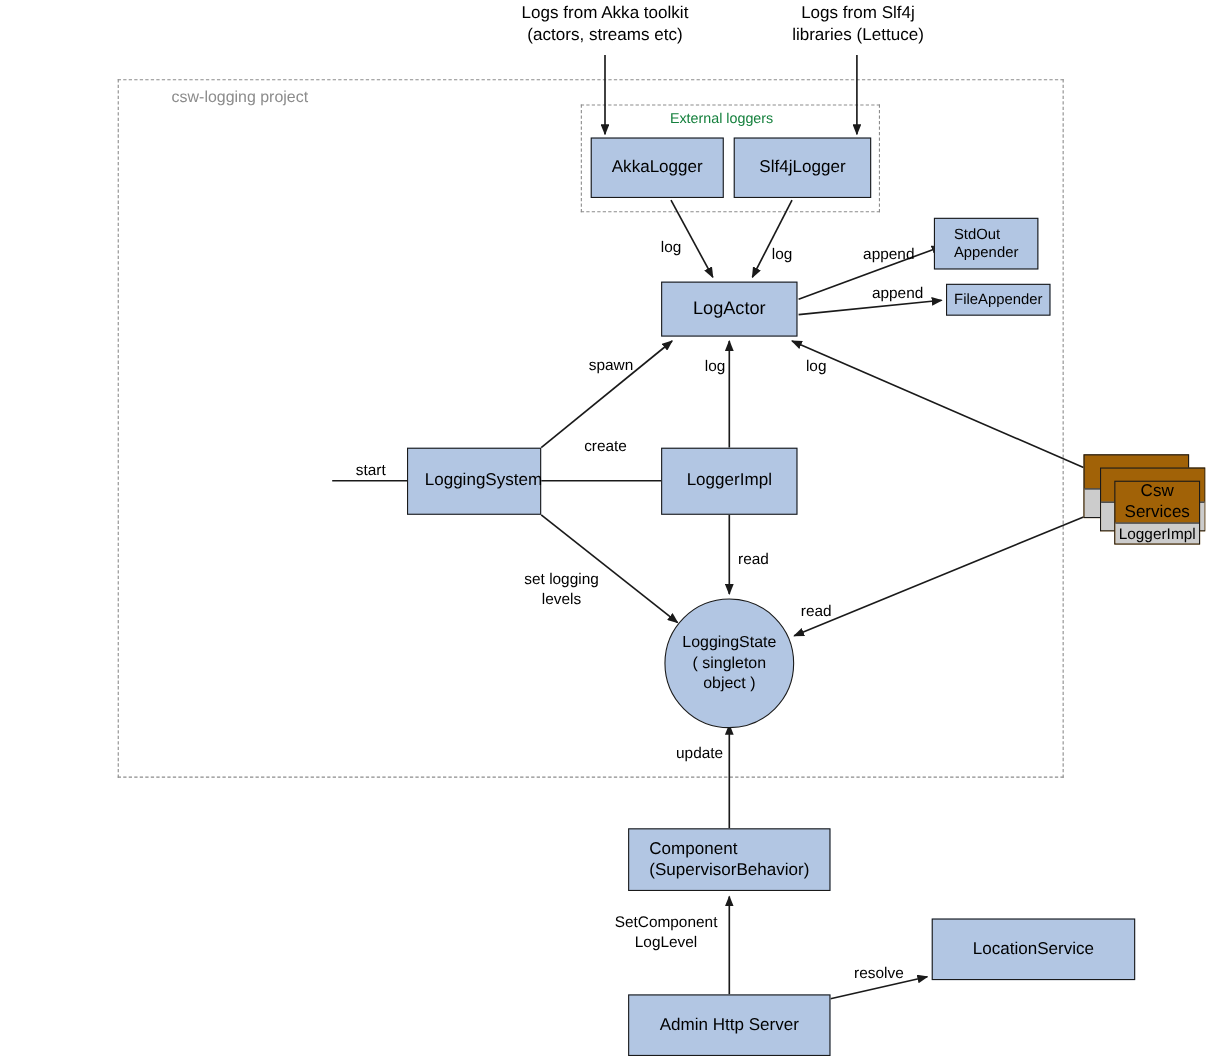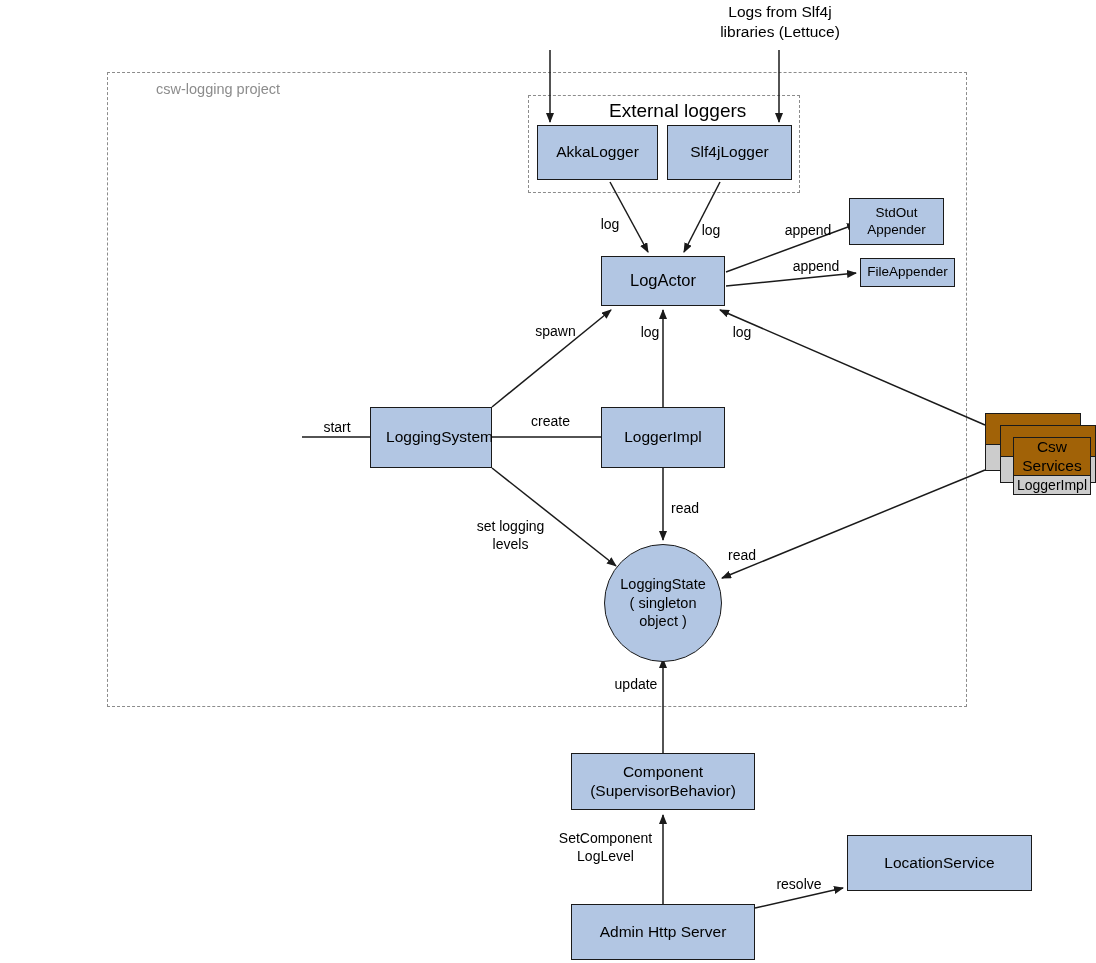--- a/index.html
+++ b/index.html
@@ -24,21 +24,21 @@
     pointer-events: none;
   }
   .node {
     position: absolute;
     box-sizing: border-box;
     background: #b2c6e3;
     border: 1.4px solid #1a1a1a;
     display: flex;
     align-items: center;
     justify-content: center;
-    text-align: center;
+    text-align: left;
     color: #000000;
     font-size: 15.5px;
     line-height: 1.2;
   }
   .node-lg { font-size: 16.5px; }
   .node-sm { font-size: 13.5px; }
   .circle-node {
     position: absolute;
     box-sizing: border-box;
     background: #b2c6e3;
@@ -59,22 +59,22 @@
     border: 1.3px dashed #8c8c8c;
     background: transparent;
   }
   .group-label {
     position: absolute;
     color: #8c8c8c;
     font-size: 14.5px;
     white-space: nowrap;
   }
   .group-label-dark {
-    color: #000000;
-    font-size: 19px;
+    color: #15803d;
+    font-size: 13px;
   }
   .ext-note {
     position: absolute;
     text-align: center;
     color: #000000;
     font-size: 15.5px;
     line-height: 1.32;
     white-space: pre-line;
   }
   .edge-label {
@@ -163,20 +163,22 @@
       <line x1="492" y1="468" x2="616" y2="566" marker-end="url(#arrow)"></line>
 
       <line x1="663" y1="753" x2="663" y2="659" marker-end="url(#arrow)"></line>
 
       <line x1="663" y1="904" x2="663" y2="815" marker-end="url(#arrow)"></line>
 
       <line x1="755" y1="908" x2="843" y2="888" marker-end="url(#arrow)"></line>
     </g>
   </svg>
 
+  <div class="ext-note" style="left:440px; top:2px; width:220px;">Logs from Akka toolkit
+(actors, streams etc)</div>
   <div class="ext-note" style="left:690px; top:2px; width:180px;">Logs from Slf4j
 libraries (Lettuce)</div>
 
   <div class="node" style="left:537px; top:125px; width:121px; height:55px;">AkkaLogger</div>
 
   <div class="node" style="left:667px; top:125px; width:125px; height:55px;">Slf4jLogger</div>
 
   <div class="node node-lg" style="left:601px; top:256px; width:124px; height:50px;">LogActor</div>
 
   <div class="node node-sm" style="left:849px; top:198px; width:95px; height:47px; white-space:pre-line;">StdOut
@@ -217,21 +219,21 @@
   <div class="edge-label" style="left:590px; top:216px; width:40px;">log</div>
 
   <div class="edge-label" style="left:691px; top:222px; width:40px;">log</div>
 
   <div class="edge-label" style="left:778px; top:222px; width:60px;">append</div>
 
   <div class="edge-label" style="left:786px; top:258px; width:60px;">append</div>
 
   <div class="edge-label" style="left:316px; top:419px; width:42px;">start</div>
 
-  <div class="edge-label" style="left:523px; top:413px; width:55px;">create</div>
+  <div class="edge-label" style="left:523px; top:397px; width:55px;">create</div>
 
   <div class="edge-label" style="left:528px; top:323px; width:55px;">spawn</div>
 
   <div class="edge-label" style="left:630px; top:324px; width:40px;">log</div>
 
   <div class="edge-label" style="left:722px; top:324px; width:40px;">log</div>
 
   <div class="edge-label" style="left:663px; top:500px; width:44px;">read</div>
 
   <div class="edge-label" style="left:720px; top:547px; width:44px;">read</div>

